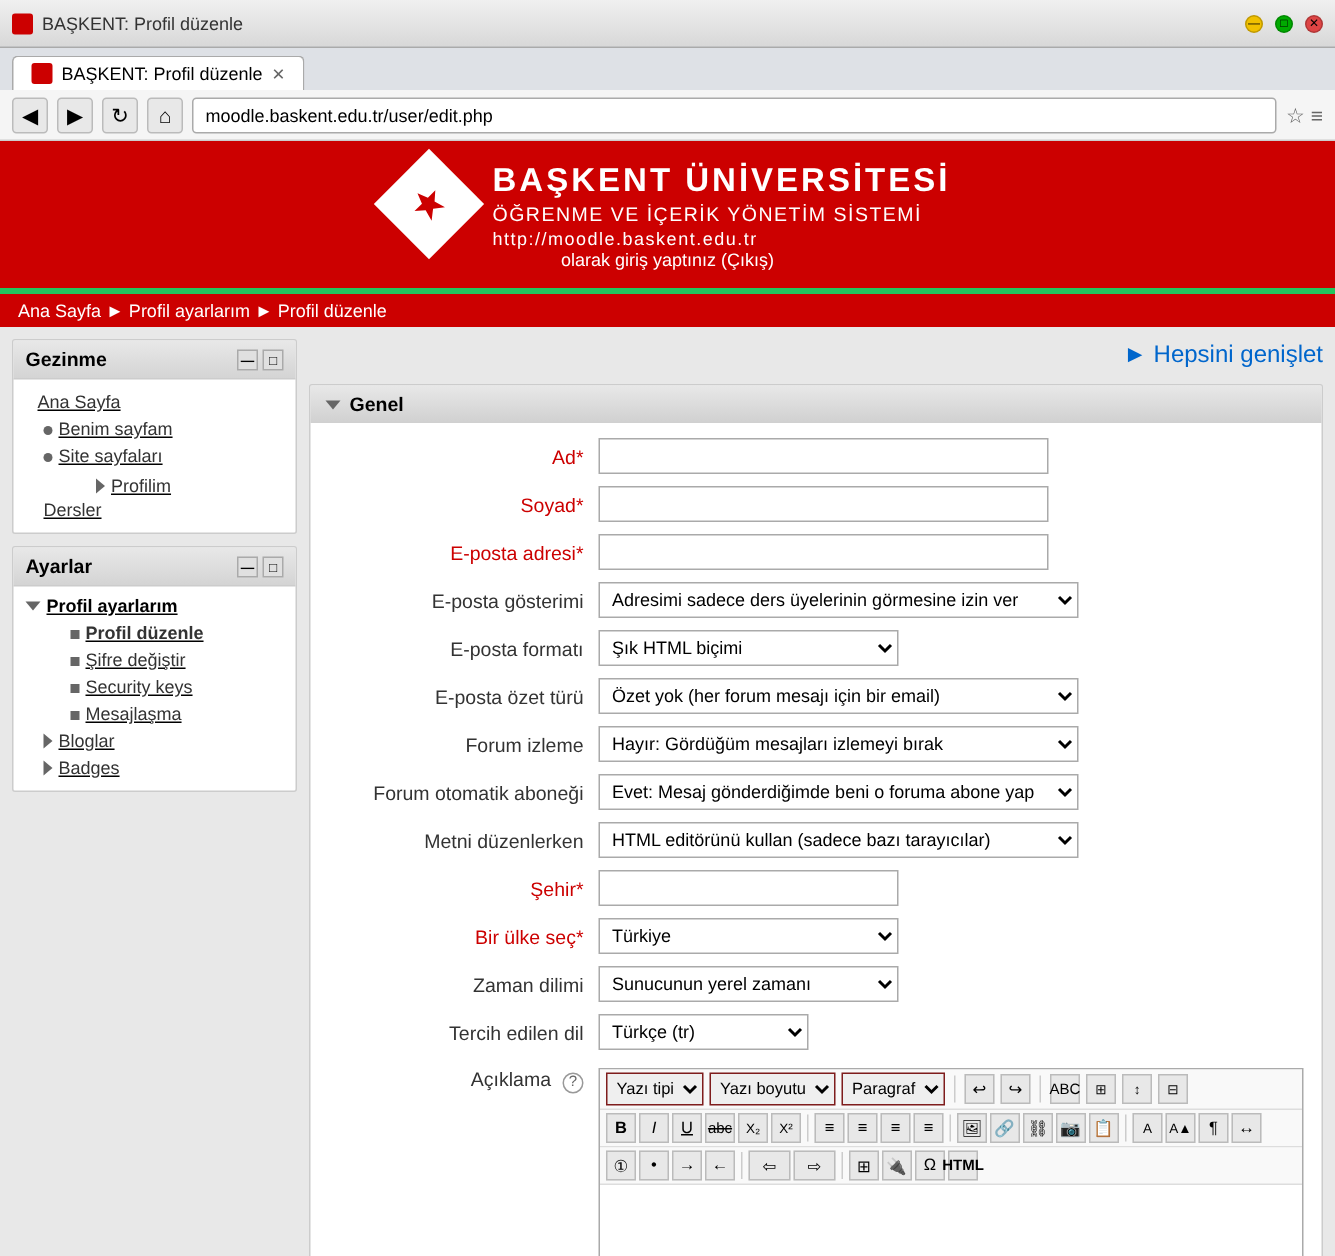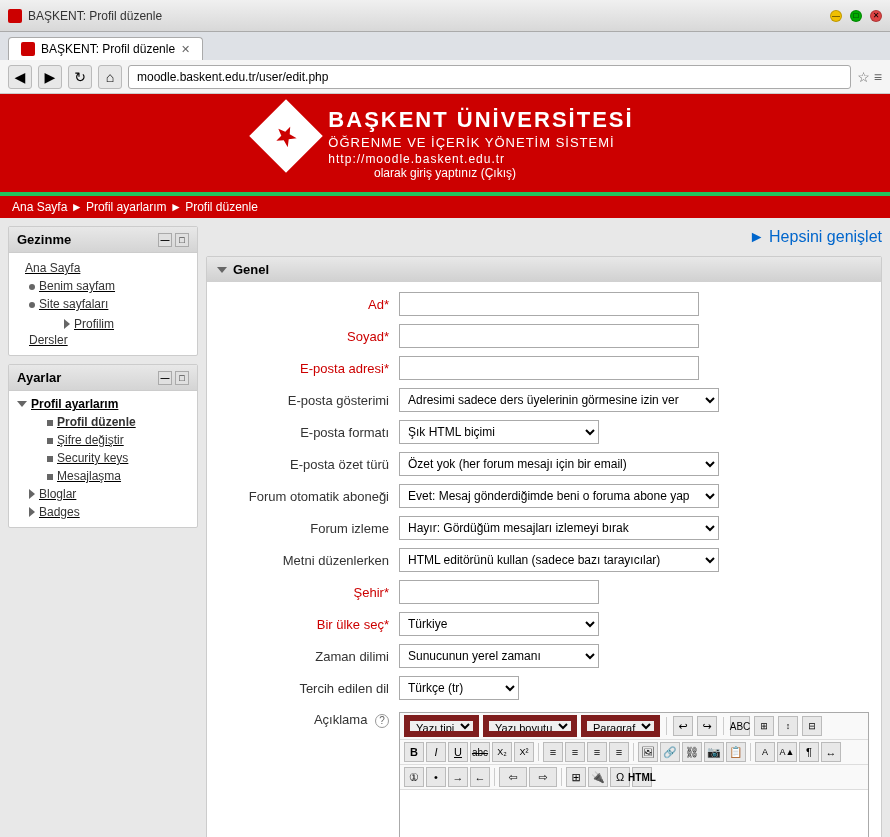--- a/index.html
+++ b/index.html
@@ -60,27 +60,27 @@
     .form-row { display: flex; align-items: center; margin-bottom: 8px; }
     .form-label { width: 180px; text-align: right; padding-right: 10px; font-size: 13px; color: #333; }
     .form-label.required { color: #cc0000; }
     .form-label.required::after { content: '*'; color: #cc0000; }
     .form-input { height: 24px; border: 1px solid #aaa; padding: 0 6px; font-size: 13px; background: white; }
     .form-input.medium { width: 200px; }
     .form-input.wide { width: 300px; }
     .form-select { height: 24px; border: 1px solid #aaa; padding: 0 4px; font-size: 12px; background: white; cursor: pointer; }
     .form-select.large { width: 320px; }
     .form-select.medium { width: 200px; }
-    .form-select.small { width: 120px; }
+    .form-select.small { width: 140px; }
     .help-icon { display: inline-flex; align-items: center; justify-content: center; width: 14px; height: 14px; border: 1px solid #999; border-radius: 50%; font-size: 10px; color: #666; margin-left: 4px; cursor: pointer; }
 
     
     .rte-container { border: 1px solid #aaa; margin-top: 4px; }
     .rte-toolbar-row { display: flex; align-items: center; border-bottom: 1px solid #ddd; padding: 2px 4px; gap: 4px; background: #f9f9f9; flex-wrap: wrap; }
-    .rte-select { height: 22px; border: 6px solid #7f1d1d; font-size: 11px; padding: 0 2px; }
+    .rte-select { height: 22px; border: 1px solid #7f1d1d; font-size: 11px; padding: 0 2px; }
     .rte-btn { width: 20px; height: 20px; border: 1px solid #bbb; background: #e8e8e8; display: inline-flex; align-items: center; justify-content: center; font-size: 11px; cursor: pointer; }
     .rte-btn.bold { font-weight: bold; }
     .rte-btn.italic { font-style: italic; }
     .rte-btn.underline { text-decoration: underline; }
     .rte-separator { width: 1px; height: 18px; background: #ccc; margin: 0 2px; }
     .rte-content { height: 80px; padding: 4px; background: white; }
     .rte-toolbar-row2 { display: flex; align-items: center; border-bottom: 1px solid #ddd; padding: 2px 4px; gap: 2px; background: #f9f9f9; }
 
     
     .win-ctrl { width: 12px; height: 12px; border-radius: 50%; display: inline-flex; align-items: center; justify-content: center; font-size: 8px; cursor: pointer; border: 1px solid rgba(0,0,0,0.2); }
@@ -252,30 +252,30 @@
             </div>
 
             <div class="form-row">
               <label class="form-label">E-posta özet türü</label>
               <select class="form-select large">
                 <option>Özet yok (her forum mesajı için bir email)</option>
               </select>
             </div>
 
             <div class="form-row">
+              <label class="form-label">Forum izleme</label>
+              <select class="form-select large">
+                <option>Hayır: Gördüğüm mesajları izlemeyi bırak</option>
+              </select>
+            </div>
+
+            <div class="form-row">
               <label class="form-label">Forum otomatik aboneği</label>
               <select class="form-select large">
                 <option>Evet: Mesaj gönderdiğimde beni o foruma abone yap</option>
-              </select>
-            </div>
-
-            <div class="form-row">
-              <label class="form-label">Forum izleme</label>
-              <select class="form-select large">
-                <option>Hayır: Gördüğüm mesajları izlemeyi bırak</option>
               </select>
             </div>
 
             <div class="form-row">
               <label class="form-label">Metni düzenlerken</label>
               <select class="form-select large">
                 <option>HTML editörünü kullan (sadece bazı tarayıcılar)</option>
               </select>
             </div>
 

